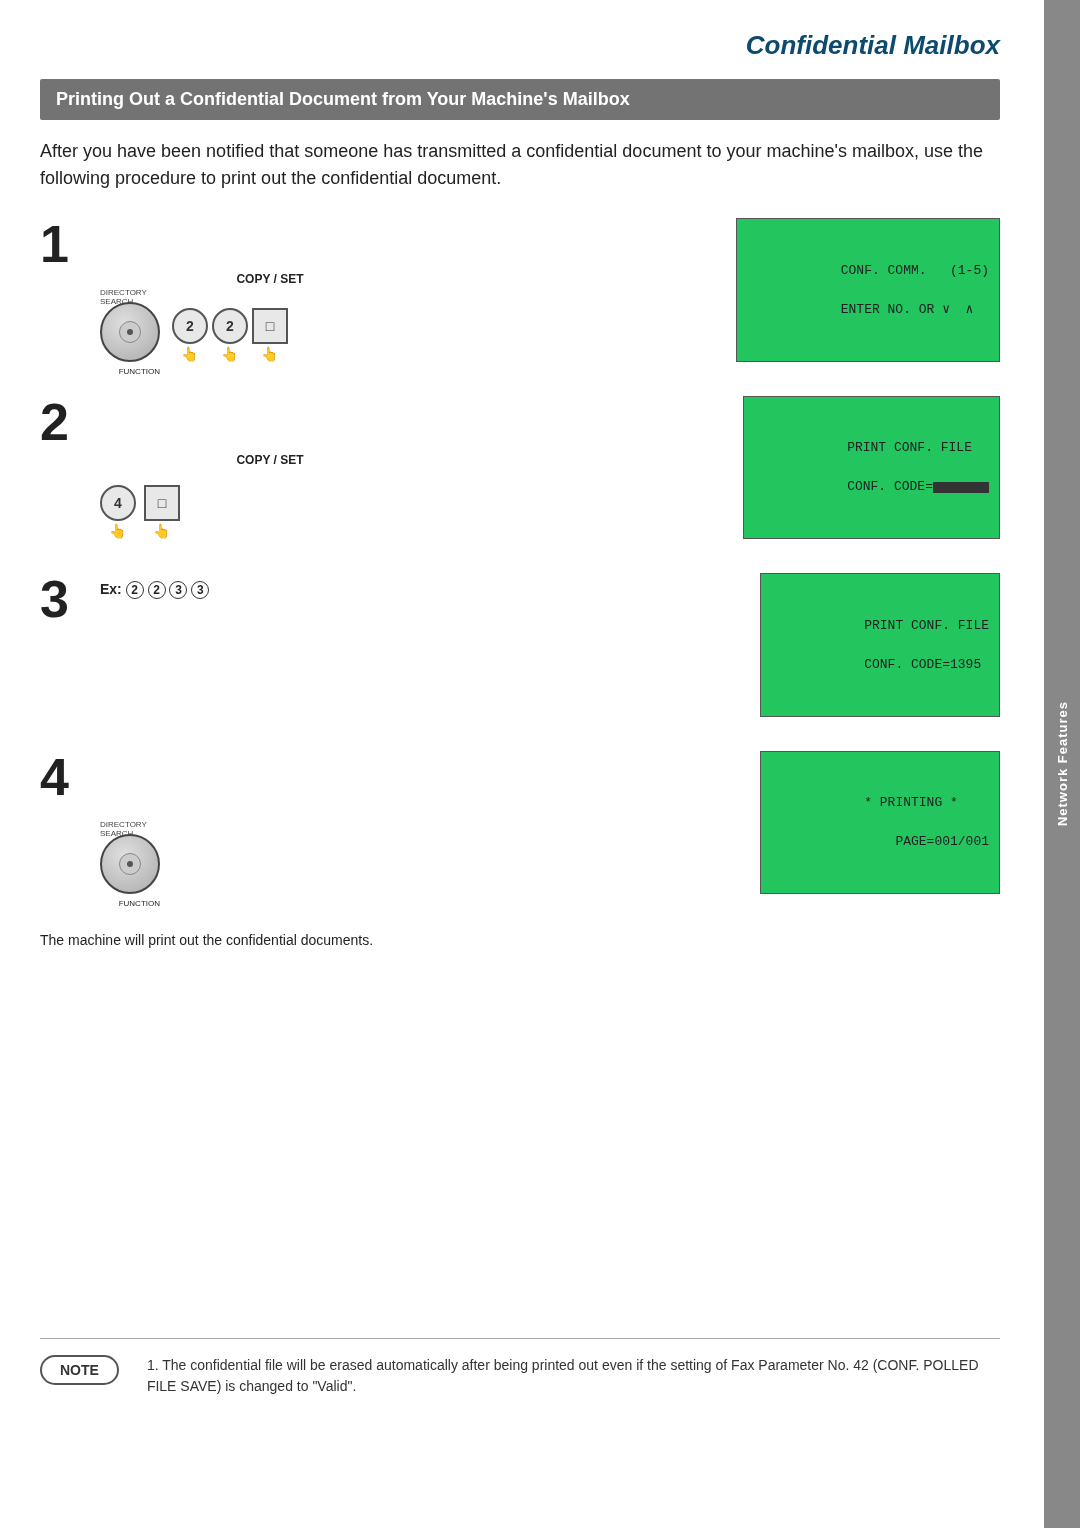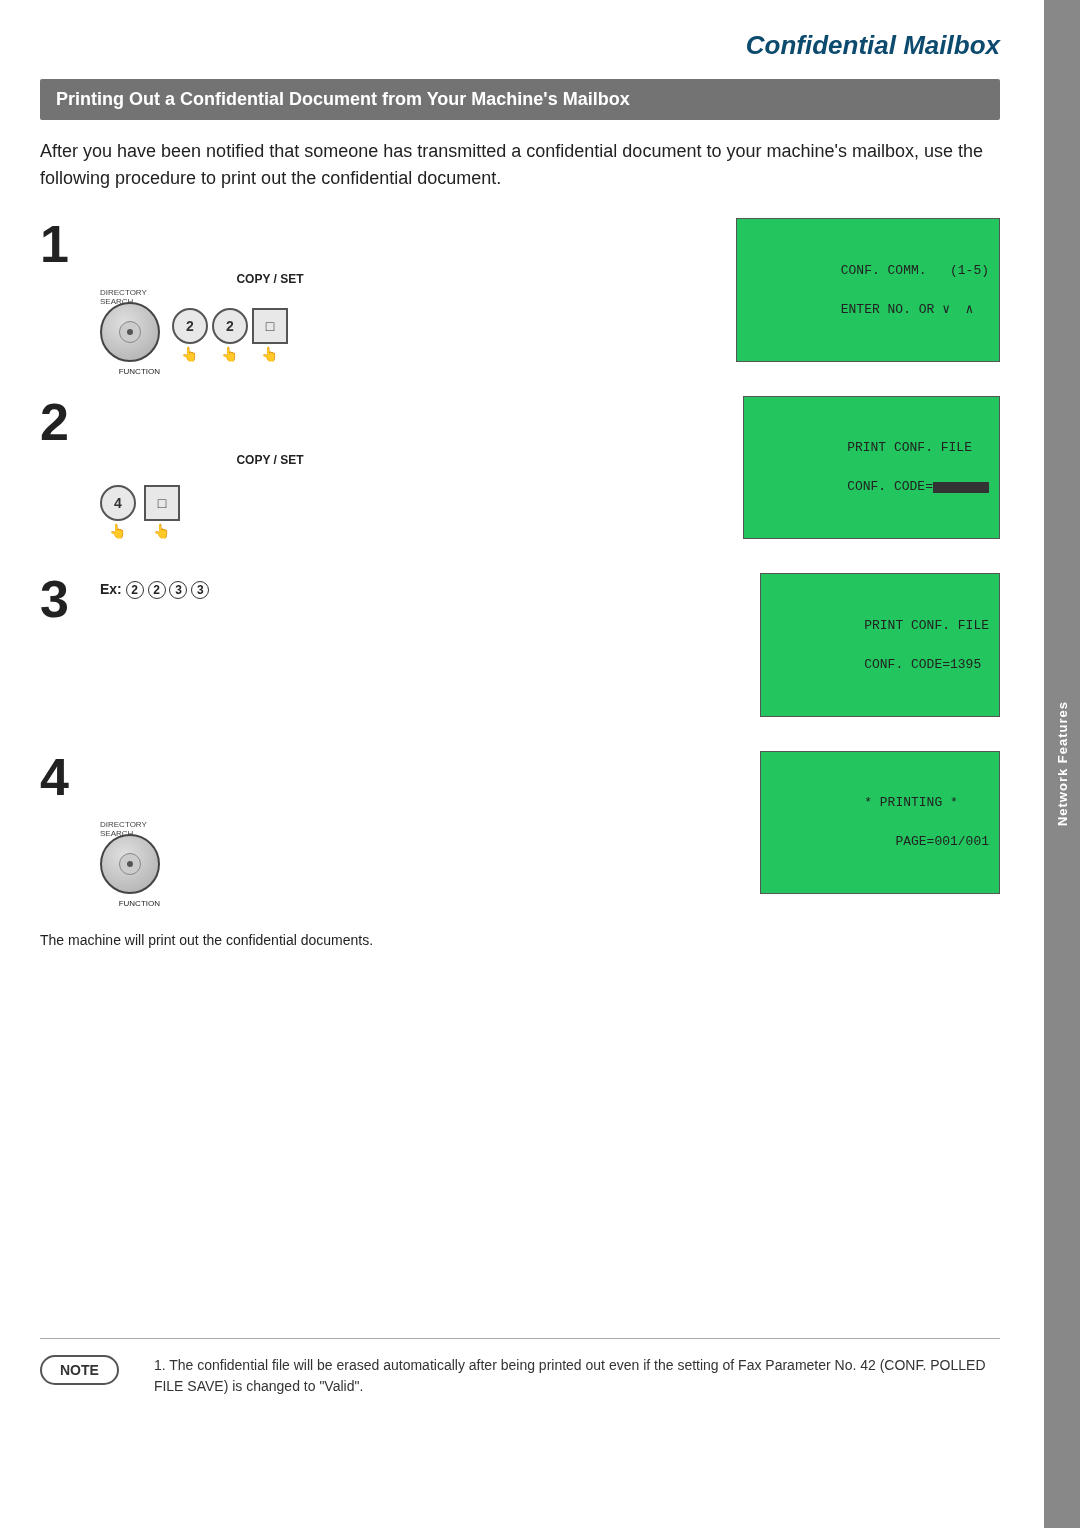--- a/index.html
+++ b/index.html
@@ -180,21 +180,21 @@
     .separator {
       border: none;
       border-top: 1.5px solid #aaa;
       margin: 20px 0 16px 0;
     }
 
     
     .note-section {
       display: flex;
       align-items: flex-start;
-      gap: 35px;
+      gap: 28px;
       margin-top: 8px;
     }
 
     .note-badge {
       border: 2px solid #555;
       border-radius: 20px;
       padding: 5px 18px;
       font-size: 14px;
       font-weight: bold;
       white-space: nowrap;

